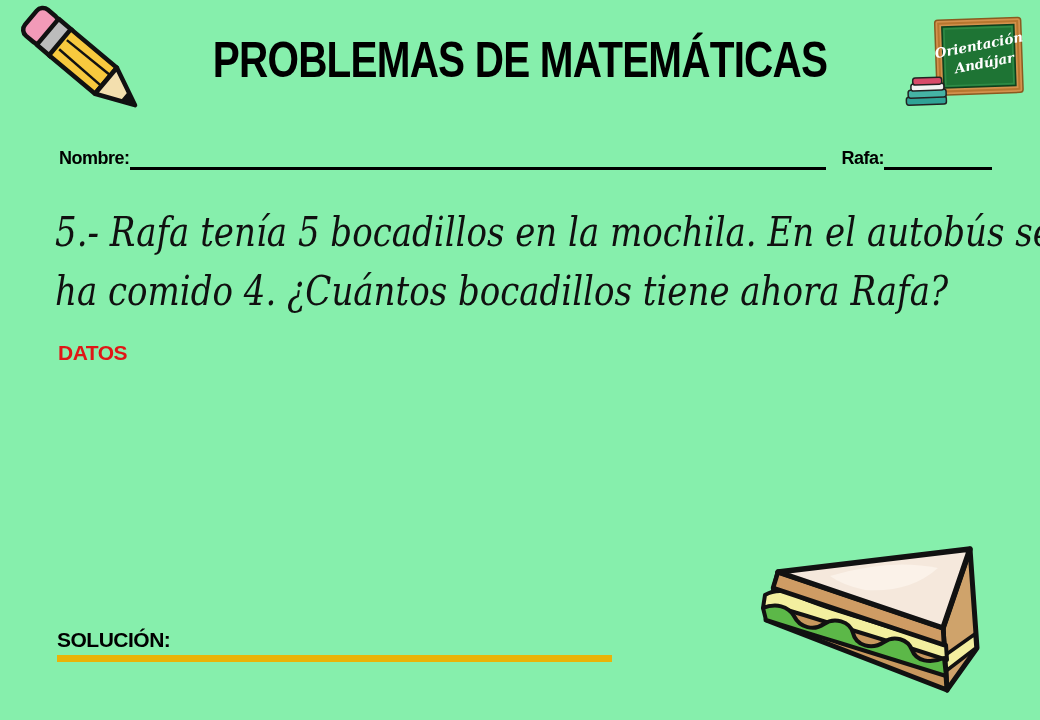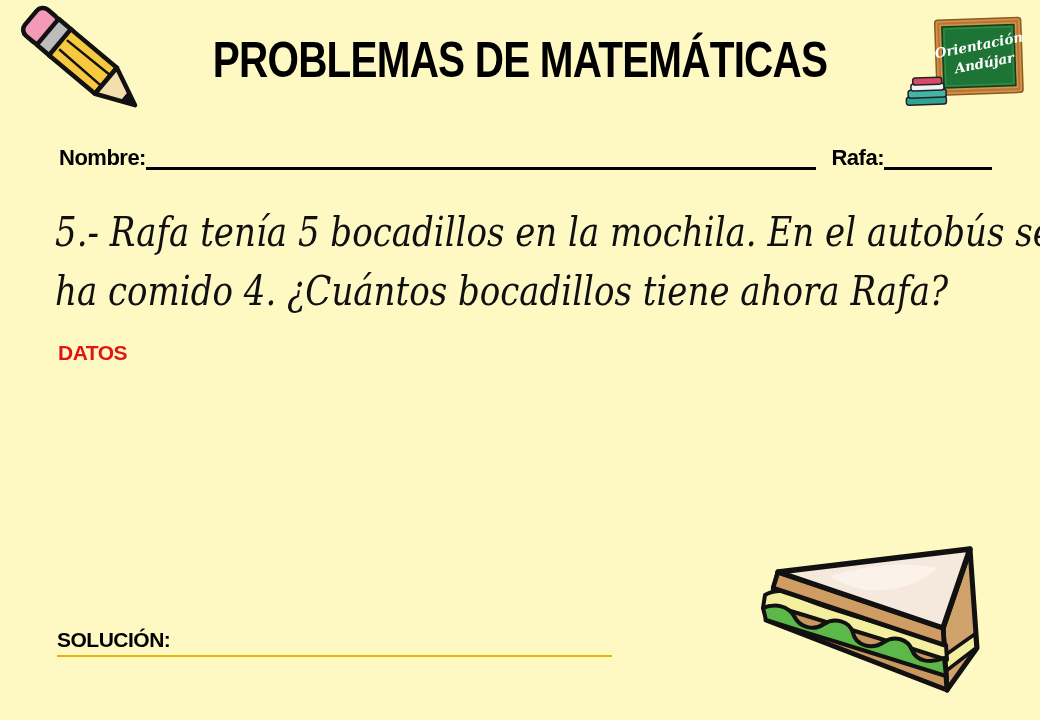--- a/index.html
+++ b/index.html
@@ -1,33 +1,33 @@
 <!DOCTYPE html>
 <html><head>
 <meta charset="utf-8">
 <style>
   * { margin:0; padding:0; box-sizing:border-box; }
   html,body { background:#ffffff; }
   .page {
-    position:relative; width:1040px; height:720px; background:#fef9c3;
+    position:relative; width:1040px; height:720px; background:#86efac;
     overflow:hidden; font-family:"Liberation Sans", sans-serif; color:#000;
   }
   
   .pencil-art { position:absolute; left:10px; top:4px; width:160px; height:122px; }
   .page-title {
     position:absolute; left:0; top:34px; width:1040px; text-align:center;
     font-weight:700; font-size:50px; line-height:52px; letter-spacing:-1px;
     transform:scaleX(0.81); transform-origin:50% 50%; white-space:nowrap;
   }
   .logo-art { position:absolute; left:903px; top:10px; width:127px; height:102px; }
   
   .name-row {
     position:absolute; left:59px; top:146px; width:933px;
     display:flex; align-items:flex-end;
-    font-weight:700; font-size:22px; letter-spacing:-0.5px; line-height:24px;
+    font-weight:700; font-size:18px; letter-spacing:-0.5px; line-height:24px;
     white-space:nowrap;
   }
   .fill-line { border-bottom:3px solid #000; height:22px; }
   .line-name { flex:1; margin-right:15px; }
   .line-course { width:108px; }
   
   .problem-text {
     position:absolute; left:55px; top:203px; width:1120px;
     font-family:"DejaVu Serif", serif; font-style:italic; font-weight:400;
     font-size:41px; line-height:59px; color:#101010; letter-spacing:0px;
@@ -36,21 +36,21 @@
   
   .section-label {
     position:absolute; top:341px; font-weight:700; font-size:21px;
     letter-spacing:-0.5px; color:#e01616; white-space:nowrap;
   }
   .label-datos { left:58px; }
   .label-operaciones { left:545px; }
   
   .solution-row {
     position:absolute; left:57px; top:628px; width:555px;
-    border-bottom:2px solid #eab308; padding-bottom:3px;
+    border-bottom:7px solid #eab308; padding-bottom:3px;
     font-weight:700; font-size:21px; letter-spacing:-0.5px; line-height:24px;
     white-space:nowrap;
   }
   
   .sandwich-art { position:absolute; left:760px; top:538px; width:280px; height:180px; }
   svg { display:block; }
 </style>
 </head>
 <body>
 

